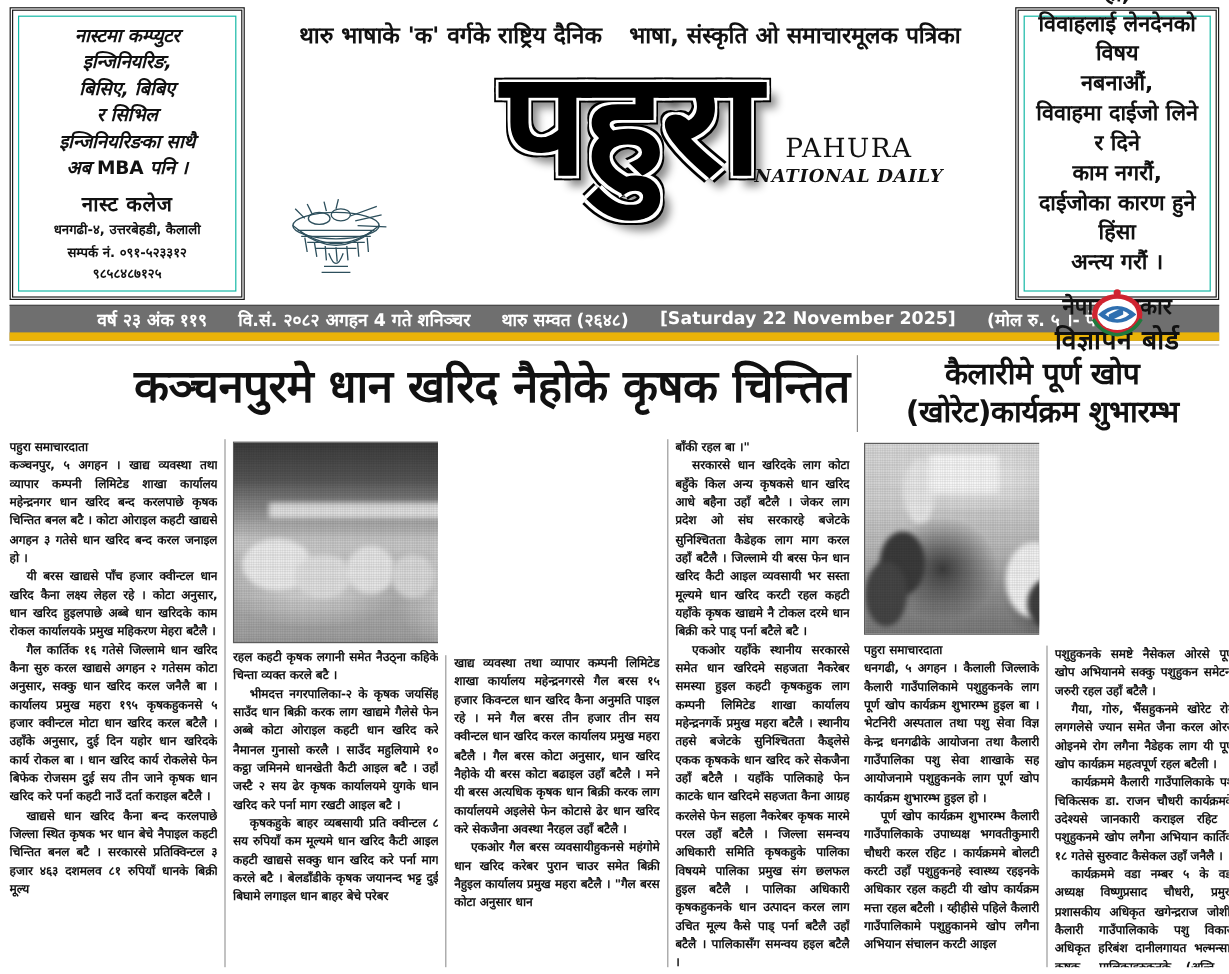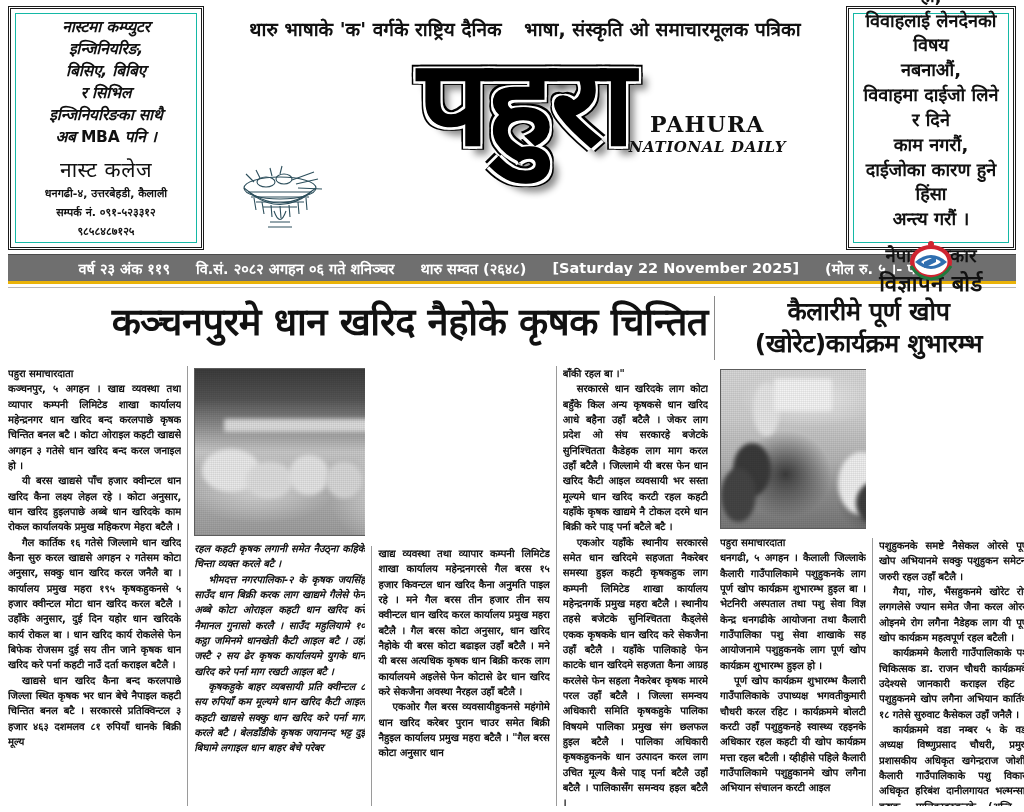--- a/index.html
+++ b/index.html
@@ -51,22 +51,22 @@
 
   .ad-left .line {
     font-family: "DejaVu Sans", sans-serif;
     font-style: italic;
     font-weight: 700;
     font-size: 15.5px;
     line-height: 1.42;
     letter-spacing: -0.2px;
   }
   .ad-left .college {
-    font-weight: 400;
-    font-size: 21px;
+    font-weight: 700;
+    font-size: 17px;
     margin-top: 7px;
     letter-spacing: 0.5px;
   }
   .ad-left .addr {
     font-size: 11px;
     font-weight: 700;
     line-height: 1.45;
     margin-top: 3px;
   }
   .ad-left .mba { font-weight: 800; font-style: normal; }
@@ -136,42 +136,42 @@
     left: 14px; top: 118px;
     width: 108px; height: 68px;
   }
   .eng-name {
     position: absolute;
     right: 52px; bottom: 6px;
     text-align: center;
   }
   .eng-name .p1 {
     font-family: "DejaVu Serif", "Liberation Serif", serif;
-    font-weight: 700; font-size: 22px; letter-spacing: 1.2px;
+    font-weight: 400; font-size: 22px; letter-spacing: 1.2px;
   }
   .eng-name .p2 {
     font-family: "DejaVu Serif", "Liberation Serif", serif;
     font-style: italic; font-weight: 600; font-size: 15px; letter-spacing: 0.6px;
     margin-top: 1px;
   }
 
   
   .datebar {
     margin-top: 4px;
     background: #6f6f6f;
     color: #ffffff;
     height: 30px;
     display: flex;
     align-items: center;
     justify-content: center;
     gap: 26px;
     font-size: 14.5px;
     font-weight: 700;
     border-top: 1px solid #4a4a4a;
-    border-bottom: 3px solid #eab308;
+    border-bottom: 7px solid #eab308;
     white-space: nowrap;
   }
   .datebar .seg { display: inline-block; }
   .rule-under {
     height: 1px; background: #b9b9b9; margin-top: 3px;
   }
 
   
   .headline-row {
     display: flex;
@@ -216,21 +216,21 @@
     text-align: justify;
     font-weight: 600;
     overflow: hidden;
     letter-spacing: -0.1px;
   }
   .col p { margin: 0; text-indent: 14px; }
   .col p.noind { text-indent: 0; }
   .byline { font-weight: 800; text-indent: 0 !important; }
 
   .c1 { width: 180px; }
-  .c2 { width: 178px; font-style: italic; }
+  .c2 { width: 178px; }
   .c3 { width: 178px; }
   .c4 { width: 151px; }
   .rc1 { width: 146px; }
   .rc2 { width: 150px; }
 
   .photo {
     background: #8e8e8e;
     position: relative;
     overflow: hidden;
     border: 1px solid #5c5c5c;
@@ -349,21 +349,21 @@
         </div>
 
         <div class="gov1">नेपाल सरकार</div>
         <div class="gov2">विज्ञापन बोर्ड</div>
       </div>
     </div>
   </div>
 
   <div class="datebar">
     <span class="seg">वर्ष २३  अंक  ११९</span>
-    <span class="seg">वि.सं.  २०८२ अगहन ०६ गते शनिञ्चर</span>
+    <span class="seg">वि.सं.  २०८२ अगहन 4 गते शनिञ्चर</span>
     <span class="seg">थारु सम्वत (२६४८)</span>
     <span class="seg">[Saturday 22 November  2025]</span>
     <span class="seg">(मोल रु. ५ ।- पेज ४)</span>
   </div>
   <div class="rule-under"></div>
 
   <div class="headline-row">
     <div class="hl-left">कञ्चनपुरमे धान खरिद नैहोके कृषक चिन्तित</div>
     <div class="hl-divider"></div>
     <div class="hl-right">

